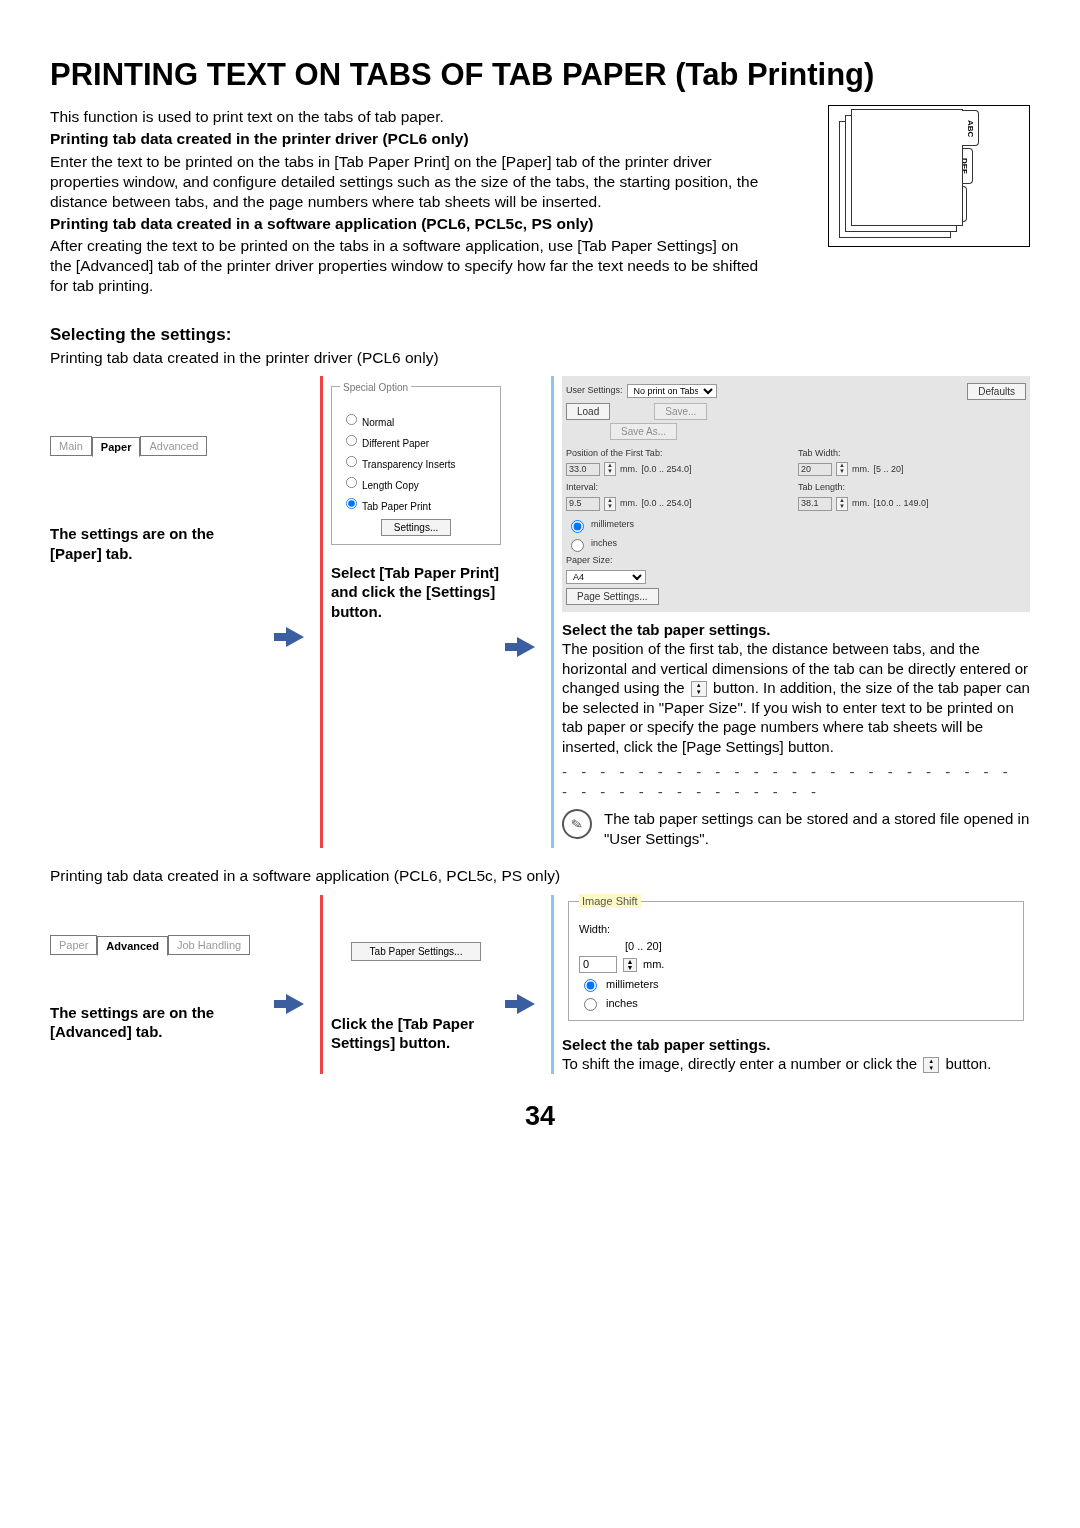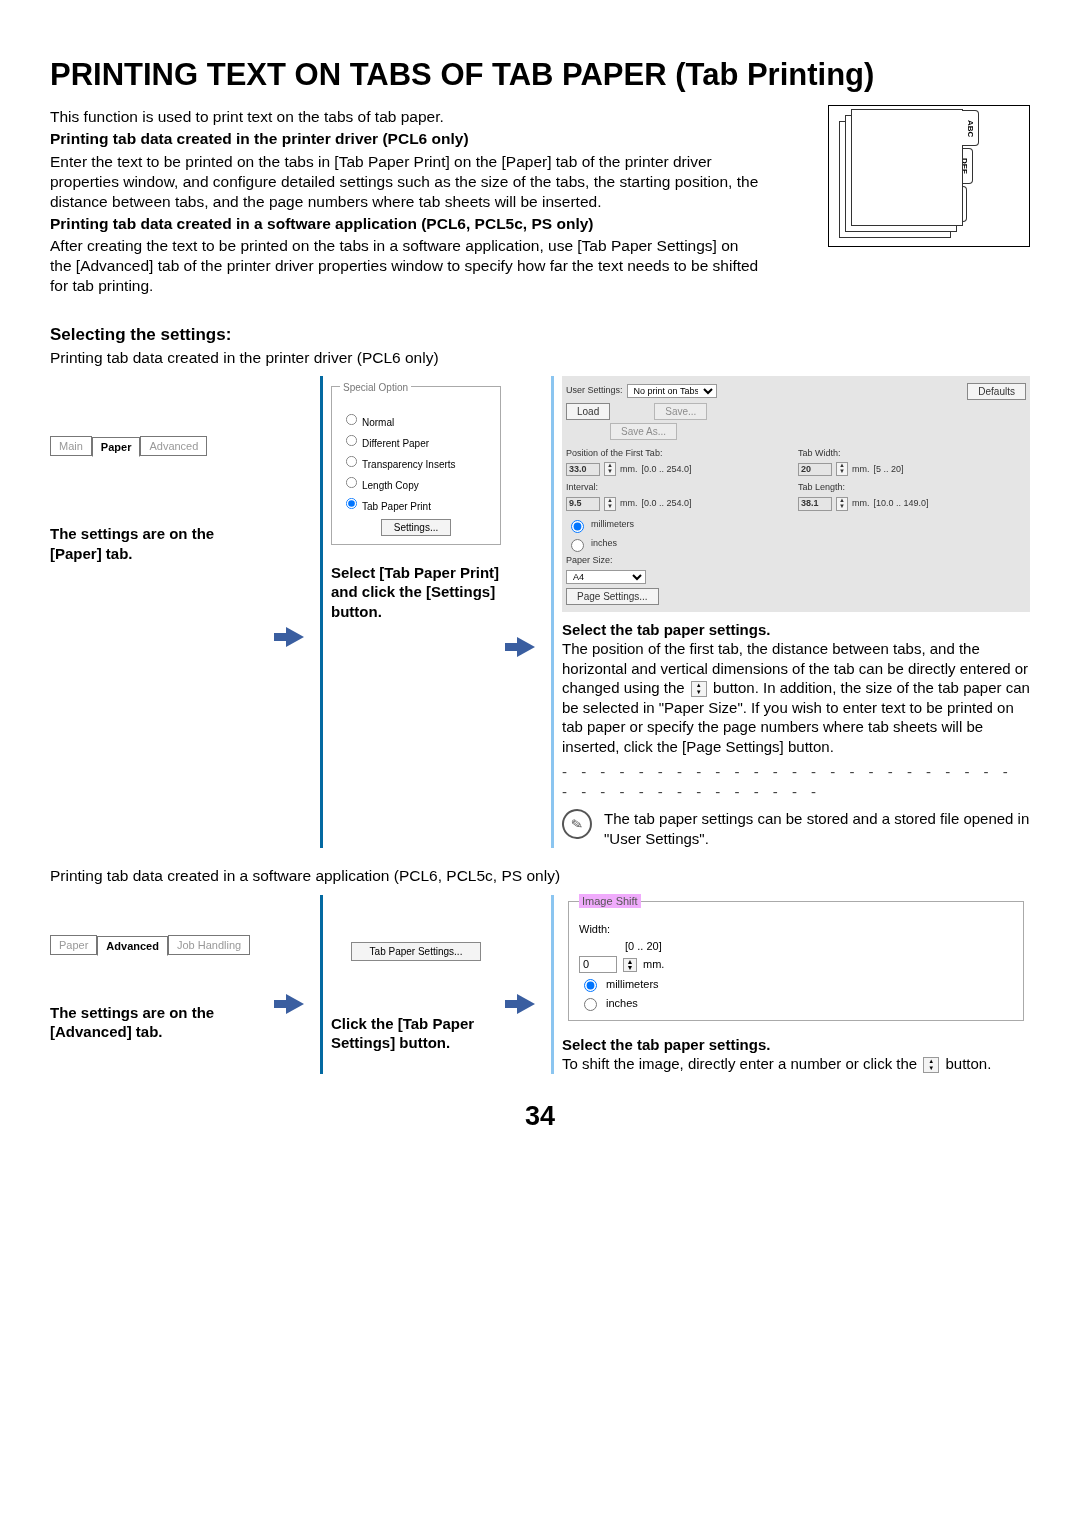--- a/index.html
+++ b/index.html
@@ -71,21 +71,21 @@
   .flow-row {
     display: flex;
     align-items: stretch;
     gap: 10px;
   }
   .flow-col {
     display: flex;
     flex-direction: column;
   }
   .flow-col-1 { width: 220px; }
-  .flow-col-2 { width: 170px; border-left: 3px solid #0369a1; padding-left: 8px; }
+  .flow-col-2 { width: 170px; border-left: 3px solid #ef4444; padding-left: 8px; }
   .flow-col-3 { flex: 1; border-left: 3px solid #8bc5f0; padding-left: 8px; }
   .arrow-col {
     width: 30px;
     display: flex;
     align-items: center;
     justify-content: center;
     padding-top: 50px;
   }
   .arrow-col.a2 { padding-top: 70px; }
   .arrow {
@@ -194,21 +194,21 @@
     border:0;
     padding:4px;
     font-size:9px;
     color:#333;
   }
   .panel3 .row { display:flex; gap:4px; align-items:center; margin:3px 0; flex-wrap:wrap;}
   .panel3 select, .panel3 input[type=text] {
     font-size:9px; border:1px solid #999; background:#fff; padding:0 2px;
   }
   .panel3 .num {
-    width:28px; border:1px solid #999; display:inline-block; text-align:left; padding:0 2px;font-weight:bold;
+    width:28px; border:1px solid #999; display:inline-block; text-align:left; padding:0 2px;
   }
   .panel3 .spin {
     display:inline-flex; flex-direction:column; font-size:6px; line-height:5px;
     border:1px solid #999; width:10px; text-align:center; background:#f4f4f4;
   }
   .panel3 .spin span{height:6px;}
   .panel3 .btn { padding:1px 10px; }
   .panel3 .lbl { color:#333; }
   .panel3b {
     background:#fff;
@@ -407,21 +407,21 @@
     <div class="caption bold">Click the [Tab Paper Settings] button.</div>
   </div>
 
   <div class="arrow-col" style="padding-top:40px;">
       <div class="arrow"></div>
     </div>
 
   <div class="flow-col flow-col-3">
     <div class="panel3b">
       <div class="group">
-        <div style="position:relative;top:-14px;background:#f0abfc;display:inline-block;padding:0 3px;color:#555;">Image Shift</div>
+        <div style="position:relative;top:-14px;background:#fef9c3;display:inline-block;padding:0 3px;color:#555;">Image Shift</div>
         <div>Width:</div>
         <div class="row">
           <span style="width:40px;"></span>
           <span>[0 .. 20]</span>
         </div>
         <div class="row">
           <span class="num" style="border:1px solid #999;width:30px;display:inline-block;padding:0 3px;">0</span>
           <span class="spin" style="display:inline-flex;flex-direction:column;font-size:7px;line-height:6px;border:1px solid #999;width:12px;text-align:center;background:#f4f4f4;">
               <span>▲</span>
               <span>▼</span>

